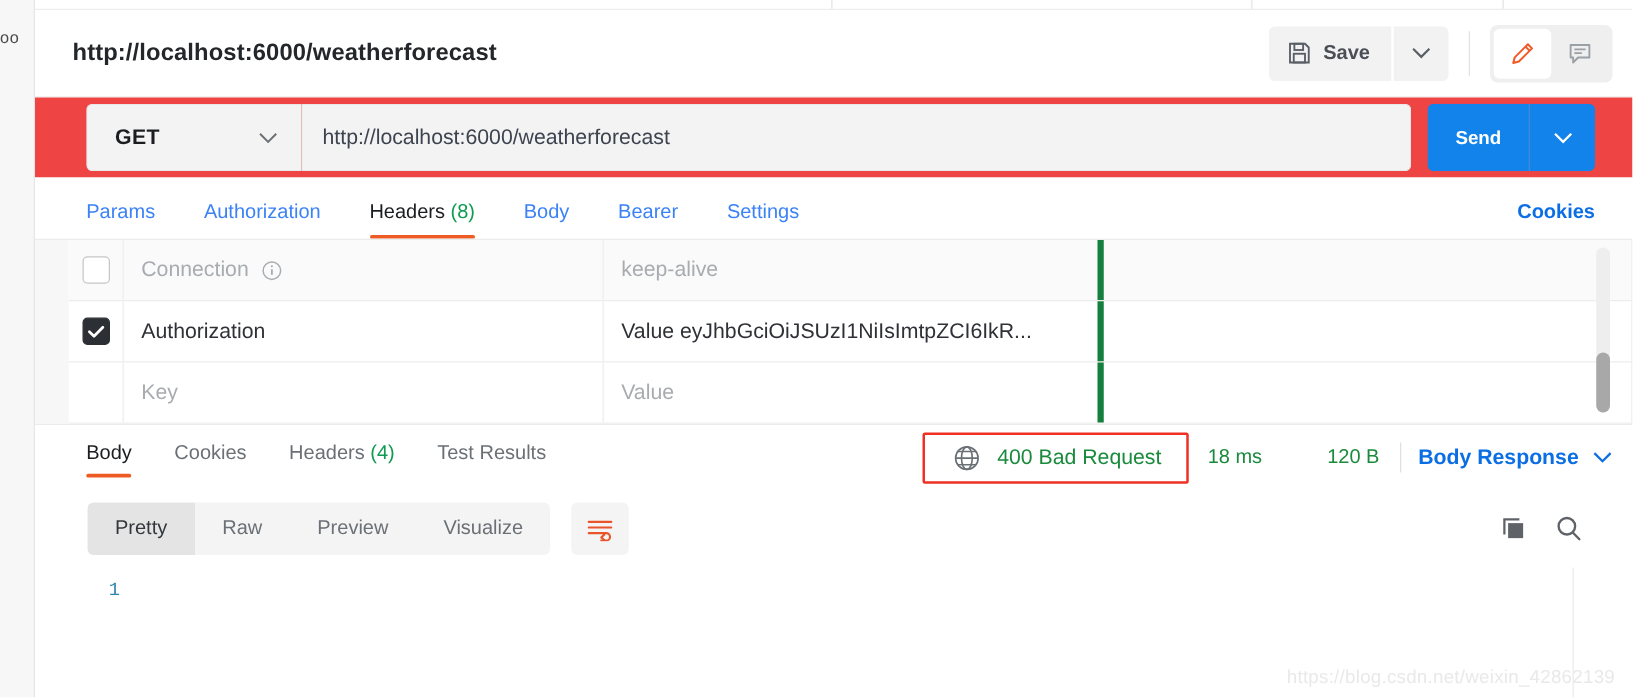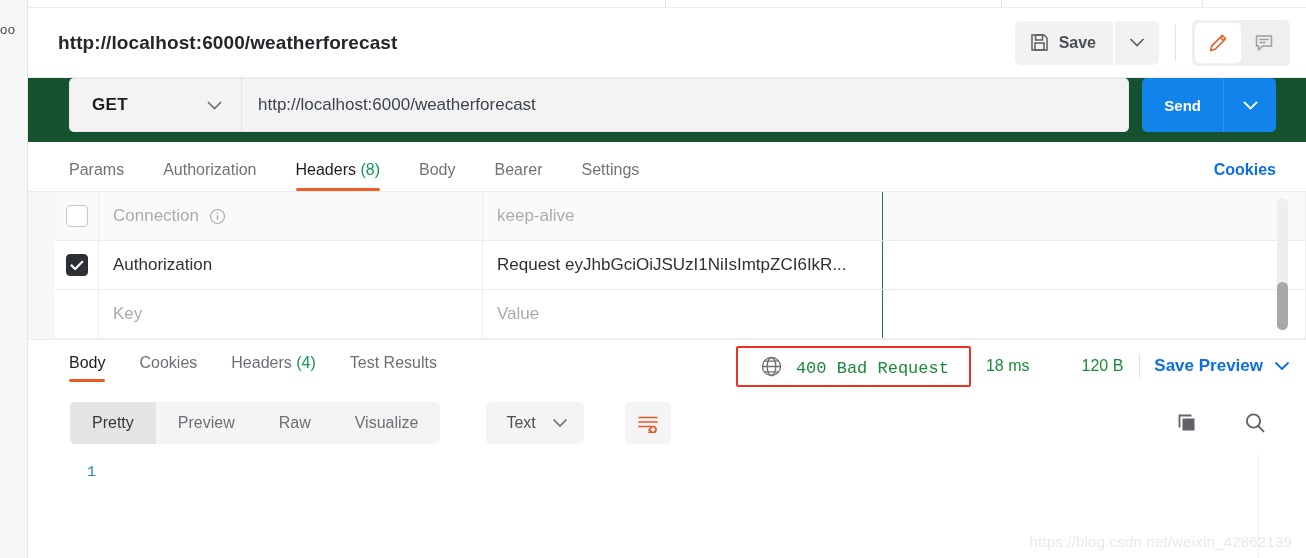--- a/index.html
+++ b/index.html
@@ -130,24 +130,24 @@
     border-radius: 5px;
     cursor: pointer;
   }
   .icon-pair .slot.active { background: #ffffff; }
 
   
   .urlbar {
     height: 64px;
     flex: 0 0 64px;
     display: flex;
-    align-items: flex-start;
+    align-items: center;
     padding: 0 30px 0 41px;
     gap: 0;
-    background: #14532d;
+    background: #ef4444;
   }
   .method-box {
     width: 172px;
     height: 54px;
     background: #f3f3f3;
     border: 1px solid #e8e8e8;
     border-right: none;
     border-radius: 5px 0 0 5px;
     display: flex;
     align-items: center;
@@ -212,21 +212,21 @@
     height: 49px;
     flex: 0 0 49px;
     display: flex;
     align-items: flex-end;
     padding: 0 30px 0 41px;
     background: #ffffff;
     position: relative;
   }
   .rtab {
     font-size: 16px;
-    color: #737373;
+    color: #3b82f6;
     padding: 0 0 12px 0;
     margin-right: 39px;
     cursor: pointer;
     white-space: nowrap;
     position: relative;
   }
   .rtab.active { color: #1b1d20; }
   .rtab.active::after {
     content: "";
     position: absolute;
@@ -308,21 +308,21 @@
     cursor: text;
   }
   .cell-val {
     flex: 0 0 400px;
     width: 400px;
     display: flex;
     align-items: center;
     padding: 0 14px;
     height: 100%;
     box-sizing: border-box;
-    border-right: 1px solid #15803d;
+    border-right: 5px solid #15803d;
     font-size: 17px;
     color: #2f3136;
     cursor: text;
     overflow: hidden;
     white-space: nowrap;
   }
   .cell-desc {
     flex: 1 1 auto;
     display: flex;
     align-items: center;
@@ -390,27 +390,26 @@
     position: absolute;
     left: 0; right: 0; bottom: -6px;
     height: 3px;
     background: #ef5b25;
     border-radius: 2px;
   }
   .resp-tab .cnt { color: #0f9b52; }
   .resp-spacer { flex: 1 1 auto; }
   .status-box {
     display: flex;
-    align-items: flex-end;
+    align-items: center;
     gap: 13px;
     border: 2px solid #ee3124;
     padding: 7px 20px 7px 22px;
     border-radius: 2px;
     margin-right: 9px;
-    font-family: Liberation Mono, monospace;
   }
   .status-text {
     font-size: 17px;
     color: #1a8a3c;
     white-space: nowrap;
   }
   .metric {
     font-size: 16px;
     color: #1a8a3c;
     margin-right: 16px;
@@ -434,21 +433,20 @@
     white-space: nowrap;
   }
 
   
   .body-toolbar {
     height: 62px;
     flex: 0 0 62px;
     display: flex;
     align-items: center;
     padding: 0 33px 0 42px;
-    gap: 24px;
   }
   .seg-group {
     display: flex;
     background: #f4f4f4;
     border-radius: 5px;
     overflow: hidden;
     height: 42px;
   }
   .seg-item {
     display: flex;
@@ -680,21 +678,21 @@
                 <svg width="14" height="11" viewBox="0 0 14 11" fill="none" stroke="#ffffff" stroke-width="2.2" stroke-linecap="round" stroke-linejoin="round">
                   <path d="M1.5 5.4 L5.2 9 L12.3 1.8"></path>
                 </svg>
               </span>
             </div>
           </div>
           <div class="cell-key">
             <span>Authorization</span>
           </div>
           <div class="cell-val">
-            <span>Request eyJhbGciOiJSUzI1NiIsImtpZCI6IkR...</span>
+            <span>Value eyJhbGciOiJSUzI1NiIsImtpZCI6IkR...</span>
           </div>
           <div class="cell-desc">
             <span></span>
           </div>
         </div>
 
         <div class="hrow">
           <div class="cell-check"></div>
           <div class="cell-key ph">
             <span>Key</span>
@@ -741,43 +739,35 @@
           <span class="status-text">
             <span>400</span>
             <span>Bad Request</span>
           </span>
         </div>
 
         <div class="metric first">18 ms</div>
         <div class="metric">120 B</div>
         <div class="metric-div"></div>
         <div class="save-resp">
-          <span>Save Preview</span>
+          <span>Body Response</span>
           <span>
             <svg width="16" height="10" viewBox="0 0 16 10" fill="none" stroke="#0c6ee4" stroke-width="1.8">
               <path d="M1.5 1.5 L8 8 L14.5 1.5"></path>
             </svg>
           </span>
         </div>
       </div>
 
       <div class="body-toolbar">
         <div class="seg-group">
           <div class="seg-item active">Pretty</div>
+          <div class="seg-item">Raw</div>
           <div class="seg-item">Preview</div>
-          <div class="seg-item">Raw</div>
           <div class="seg-item">Visualize</div>
-        </div>
-        <div class="fmt-select">
-          <span>Text</span>
-          <span>
-            <svg width="16" height="10" viewBox="0 0 16 10" fill="none" stroke="#6b7076" stroke-width="1.6">
-              <path d="M1.5 1.5 L8 8 L14.5 1.5"></path>
-            </svg>
-          </span>
         </div>
         <div class="wrap-btn">
           <span>
             <svg width="24" height="20" viewBox="0 0 24 20" fill="none" stroke="#e8552a" stroke-width="1.7" stroke-linecap="round" stroke-linejoin="round">
               <path d="M3 4.5h18M3 9h18"></path>
               <path d="M3 13.5h14a3 3 0 0 1 0 6h-4"></path>
               <path d="M15.5 17l-2.5 2.5 2.5 2" transform="translate(0,-2.5)"></path>
             </svg>
           </span>
         </div>

